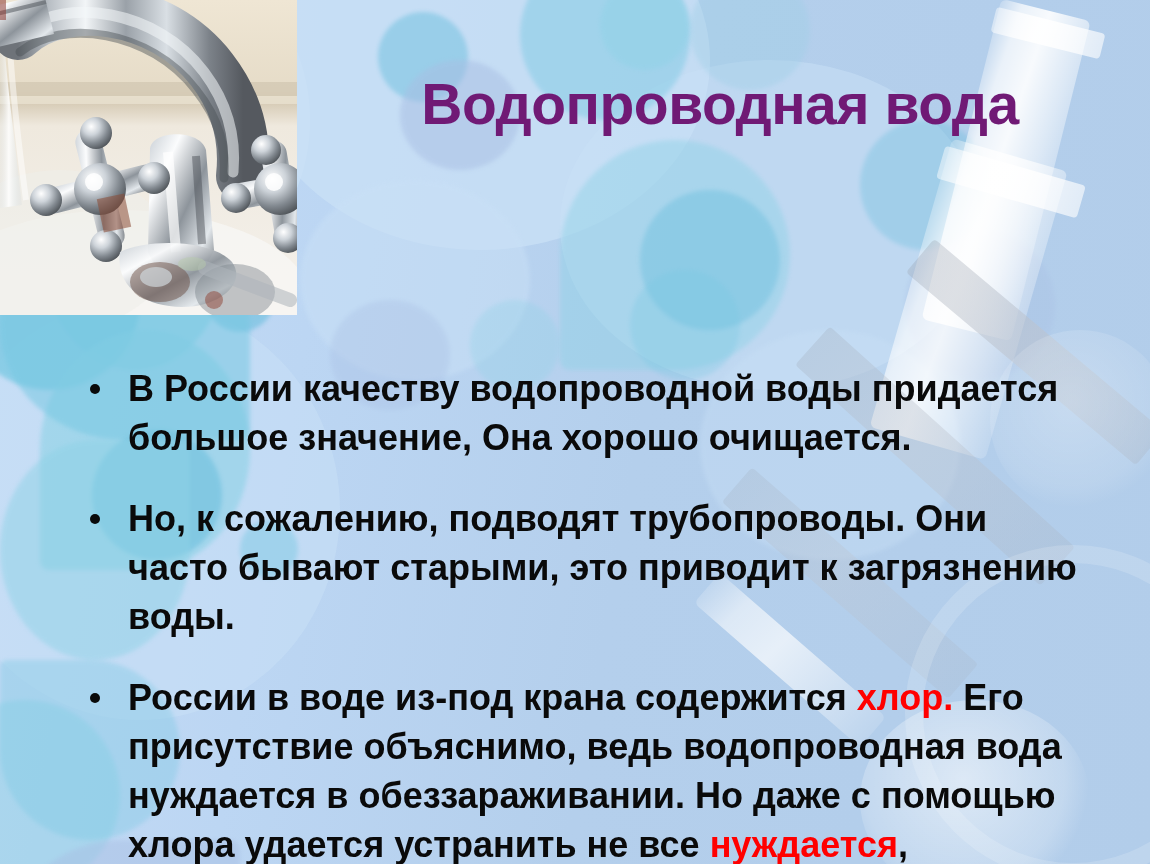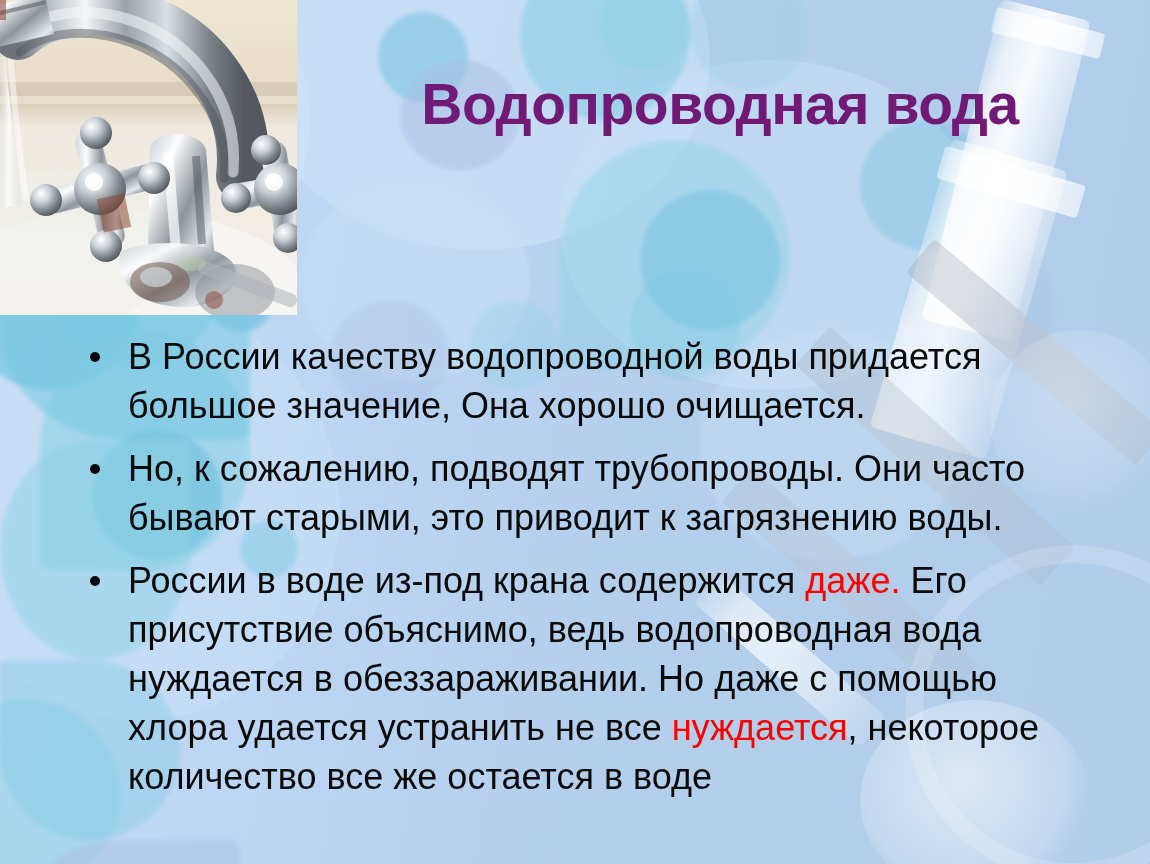--- a/index.html
+++ b/index.html
@@ -120,23 +120,24 @@
     position: absolute;
     left: 82px;
     top: 332px;
     width: 1010px;
   }
   .bullet-row {
     position: relative;
     padding-left: 46px;
     margin-bottom: 14px;
     font-size: 36px;
-    font-weight: 400;
+    font-weight: 700;
     line-height: 49px;
     color: #0a0a0a;
+    margin-top: 32px;
   }
   .bullet-row:last-child { margin-bottom: 0; }
   .bullet-dot {
     position: absolute;
     left: 8px;
     top: 20px;
     width: 10px;
     height: 10px;
     background: #0a0a0a;
     border-radius: 50%;
@@ -310,18 +311,18 @@
       <span><span>В России качеству водопроводной воды придается большое значение, Она хорошо очищается.</span></span>
     </div>
 
     <div class="bullet-row">
       <span class="bullet-dot"></span>
       <span><span> Но, к сожалению, подводят трубопроводы. Они часто бывают старыми, это приводит к загрязнению воды.</span></span>
     </div>
 
     <div class="bullet-row">
       <span class="bullet-dot"></span>
-      <span><span>России в воде из-под крана содержится </span><span class="hl">даже.</span><span> Его присутствие объяснимо, ведь водопроводная вода нуждается в обеззараживании. Но даже с помощью хлора удается устранить не все </span><span class="hl">нуждается</span><span>, некоторое количество все же остается в воде</span></span>
+      <span><span>России в воде из-под крана содержится </span><span class="hl">хлор.</span><span> Его присутствие объяснимо, ведь водопроводная вода нуждается в обеззараживании. Но даже с помощью хлора удается устранить не все </span><span class="hl">нуждается</span><span>, некоторое количество все же остается в воде</span></span>
     </div>
 
   </div>
 
 </div>
 
 </body></html>

